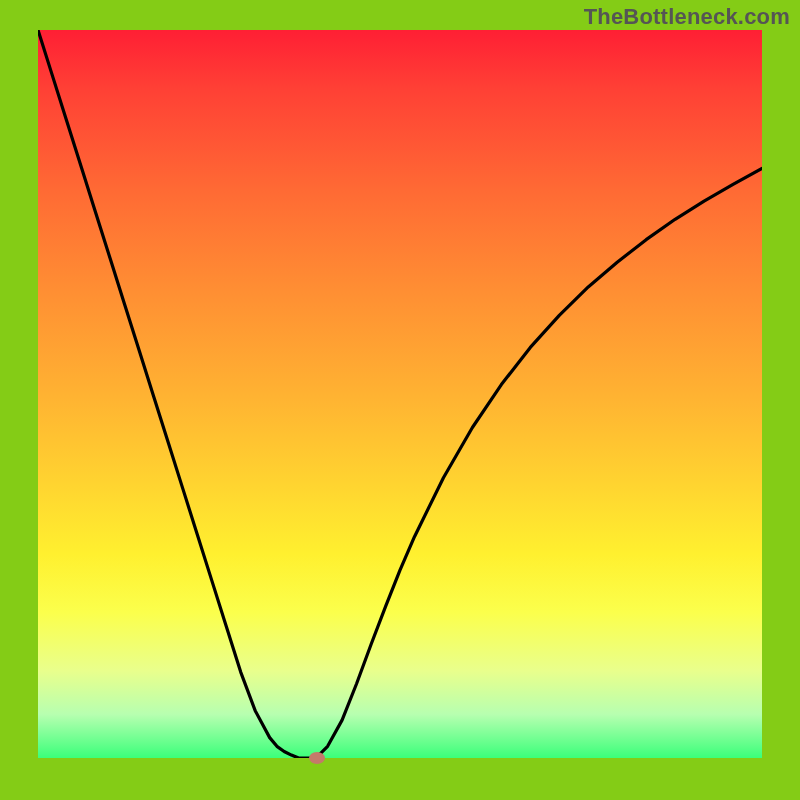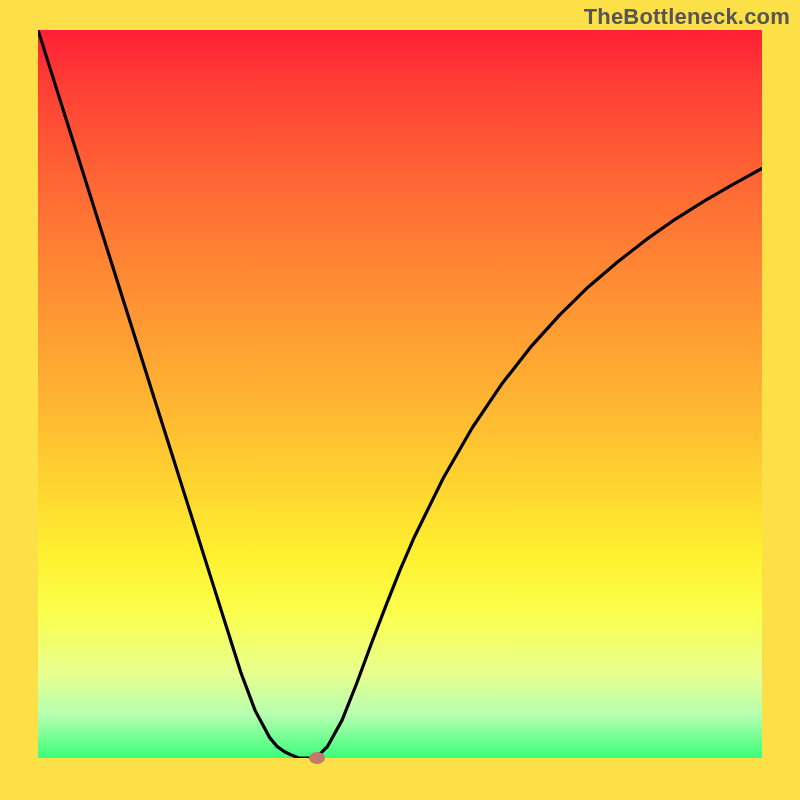--- a/index.html
+++ b/index.html
@@ -1,17 +1,17 @@
 <!DOCTYPE html>
 <html><head>
 <meta charset="utf-8">
 <style>
   * { margin: 0; padding: 0; box-sizing: border-box; }
   html, body { width: 800px; height: 800px; overflow: hidden; background: #000; }
-  .wrap { position: relative; width: 800px; height: 800px; background: #fde047; }
+  .wrap { position: relative; width: 800px; height: 800px; background: #84cc16; }
   .watermark {
     position: absolute;
     top: 4px;
     right: 10px;
     font-family: Arial, Helvetica, sans-serif;
     font-size: 22px;
     font-weight: 600;
     color: #555;
     letter-spacing: 0.2px;
   }

